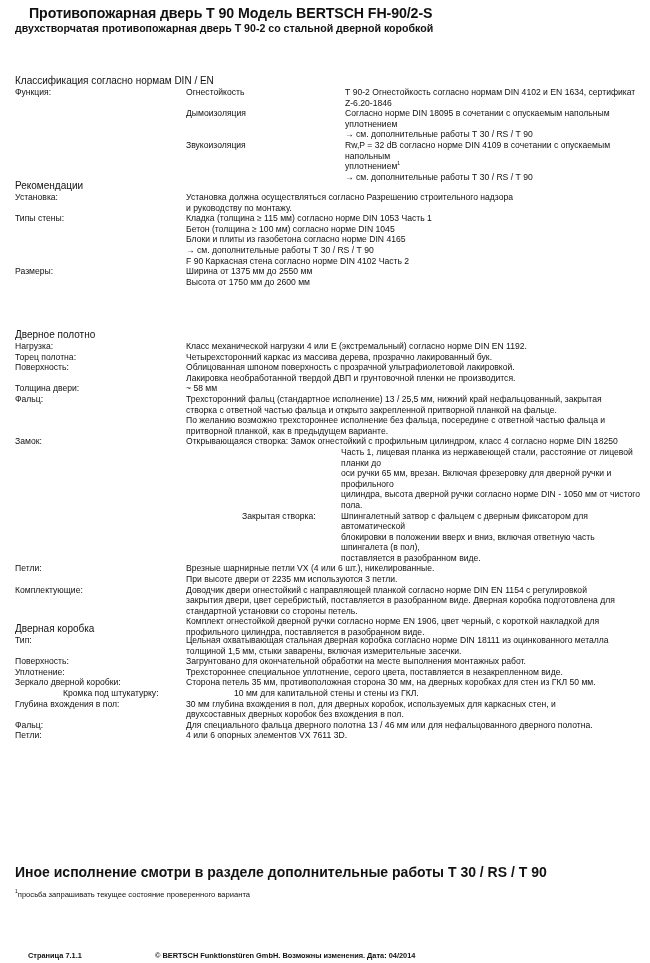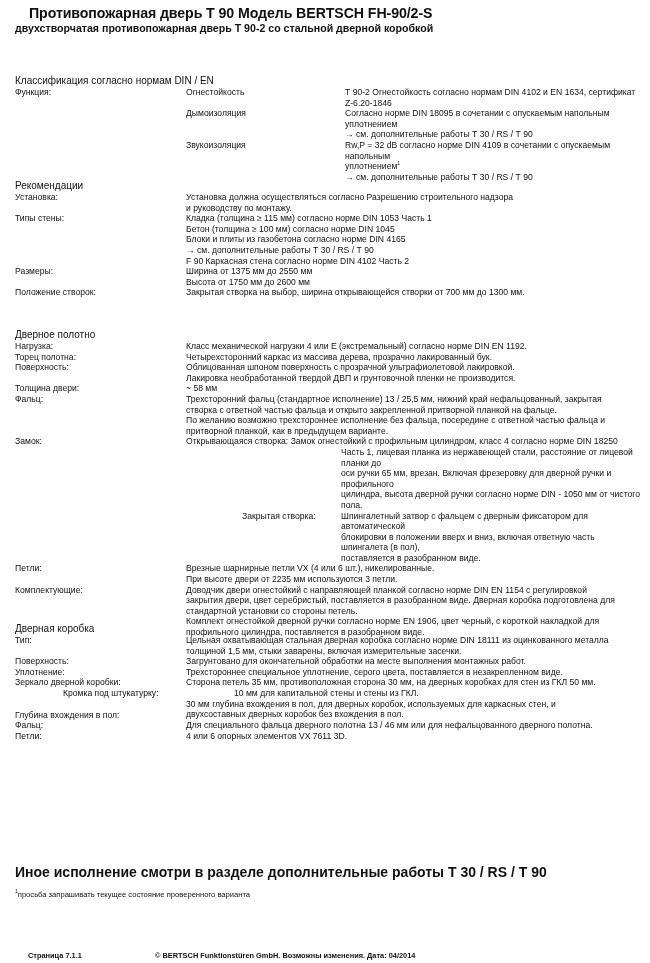--- a/index.html
+++ b/index.html
@@ -98,26 +98,20 @@
           <span class="line">F 90 Каркасная стена согласно норме DIN 4102 Часть 2</span>
         </div>
       </div>
       <div class="row">
         <div class="lbl">Размеры:</div>
         <div class="val">
           <span class="line">Ширина   от 1375 мм до 2550 мм</span>
           <span class="line">Высота   от 1750 мм до 2600 мм</span>
         </div>
       </div>
-      <div class="row">
-        <div class="lbl">Положение створок:</div>
-        <div class="val">
-          <span class="line">Закрытая створка на выбор, ширина открывающейся створки от 700 мм до 1300 мм.</span>
-        </div>
-      </div>
     </div>
 </div>
 
 <div class="section" style="top:328px">
   <div class="section-heading">Дверное полотно</div>
   <div class="rows">
       <div class="row">
         <div class="lbl">Нагрузка:</div>
         <div class="val">
           <span class="line">Класс механической нагрузки 4 или Е (экстремальный) согласно норме DIN EN 1192.</span>
@@ -220,21 +214,21 @@
           <span class="line">Сторона петель 35 мм, противоположная сторона 30 мм, на дверных коробках для стен из ГКЛ 50 мм.</span>
         </div>
       </div>
       <div class="row">
         <div class="lbl" style="width: 110px; margin-right: 17px; padding-left: 48px;">Кромка под штукатурку:</div>
         <div class="val">
           <span class="line">10 мм для капитальной стены и стены из ГКЛ.</span>
         </div>
       </div>
       <div class="row">
-        <div class="lbl" style="width: 110px; margin-right: 17px; margin-top: 11px;">Глубина вхождения в пол:</div>
+        <div class="lbl" style="width: 110px; margin-right: 17px;">Глубина вхождения в пол:</div>
         <div class="val">
           <span class="line">30 мм глубина вхождения в пол, для дверных коробок, используемых для каркасных стен, и</span>
           <span class="line">двухсоставных дверных коробок без вхождения в пол.</span>
         </div>
       </div>
       <div class="row">
         <div class="lbl" style="width: 110px; margin-right: 17px;">Фальц:</div>
         <div class="val">
           <span class="line">Для специального фальца дверного полотна 13 / 46 мм или для нефальцованного дверного полотна.</span>
         </div>

